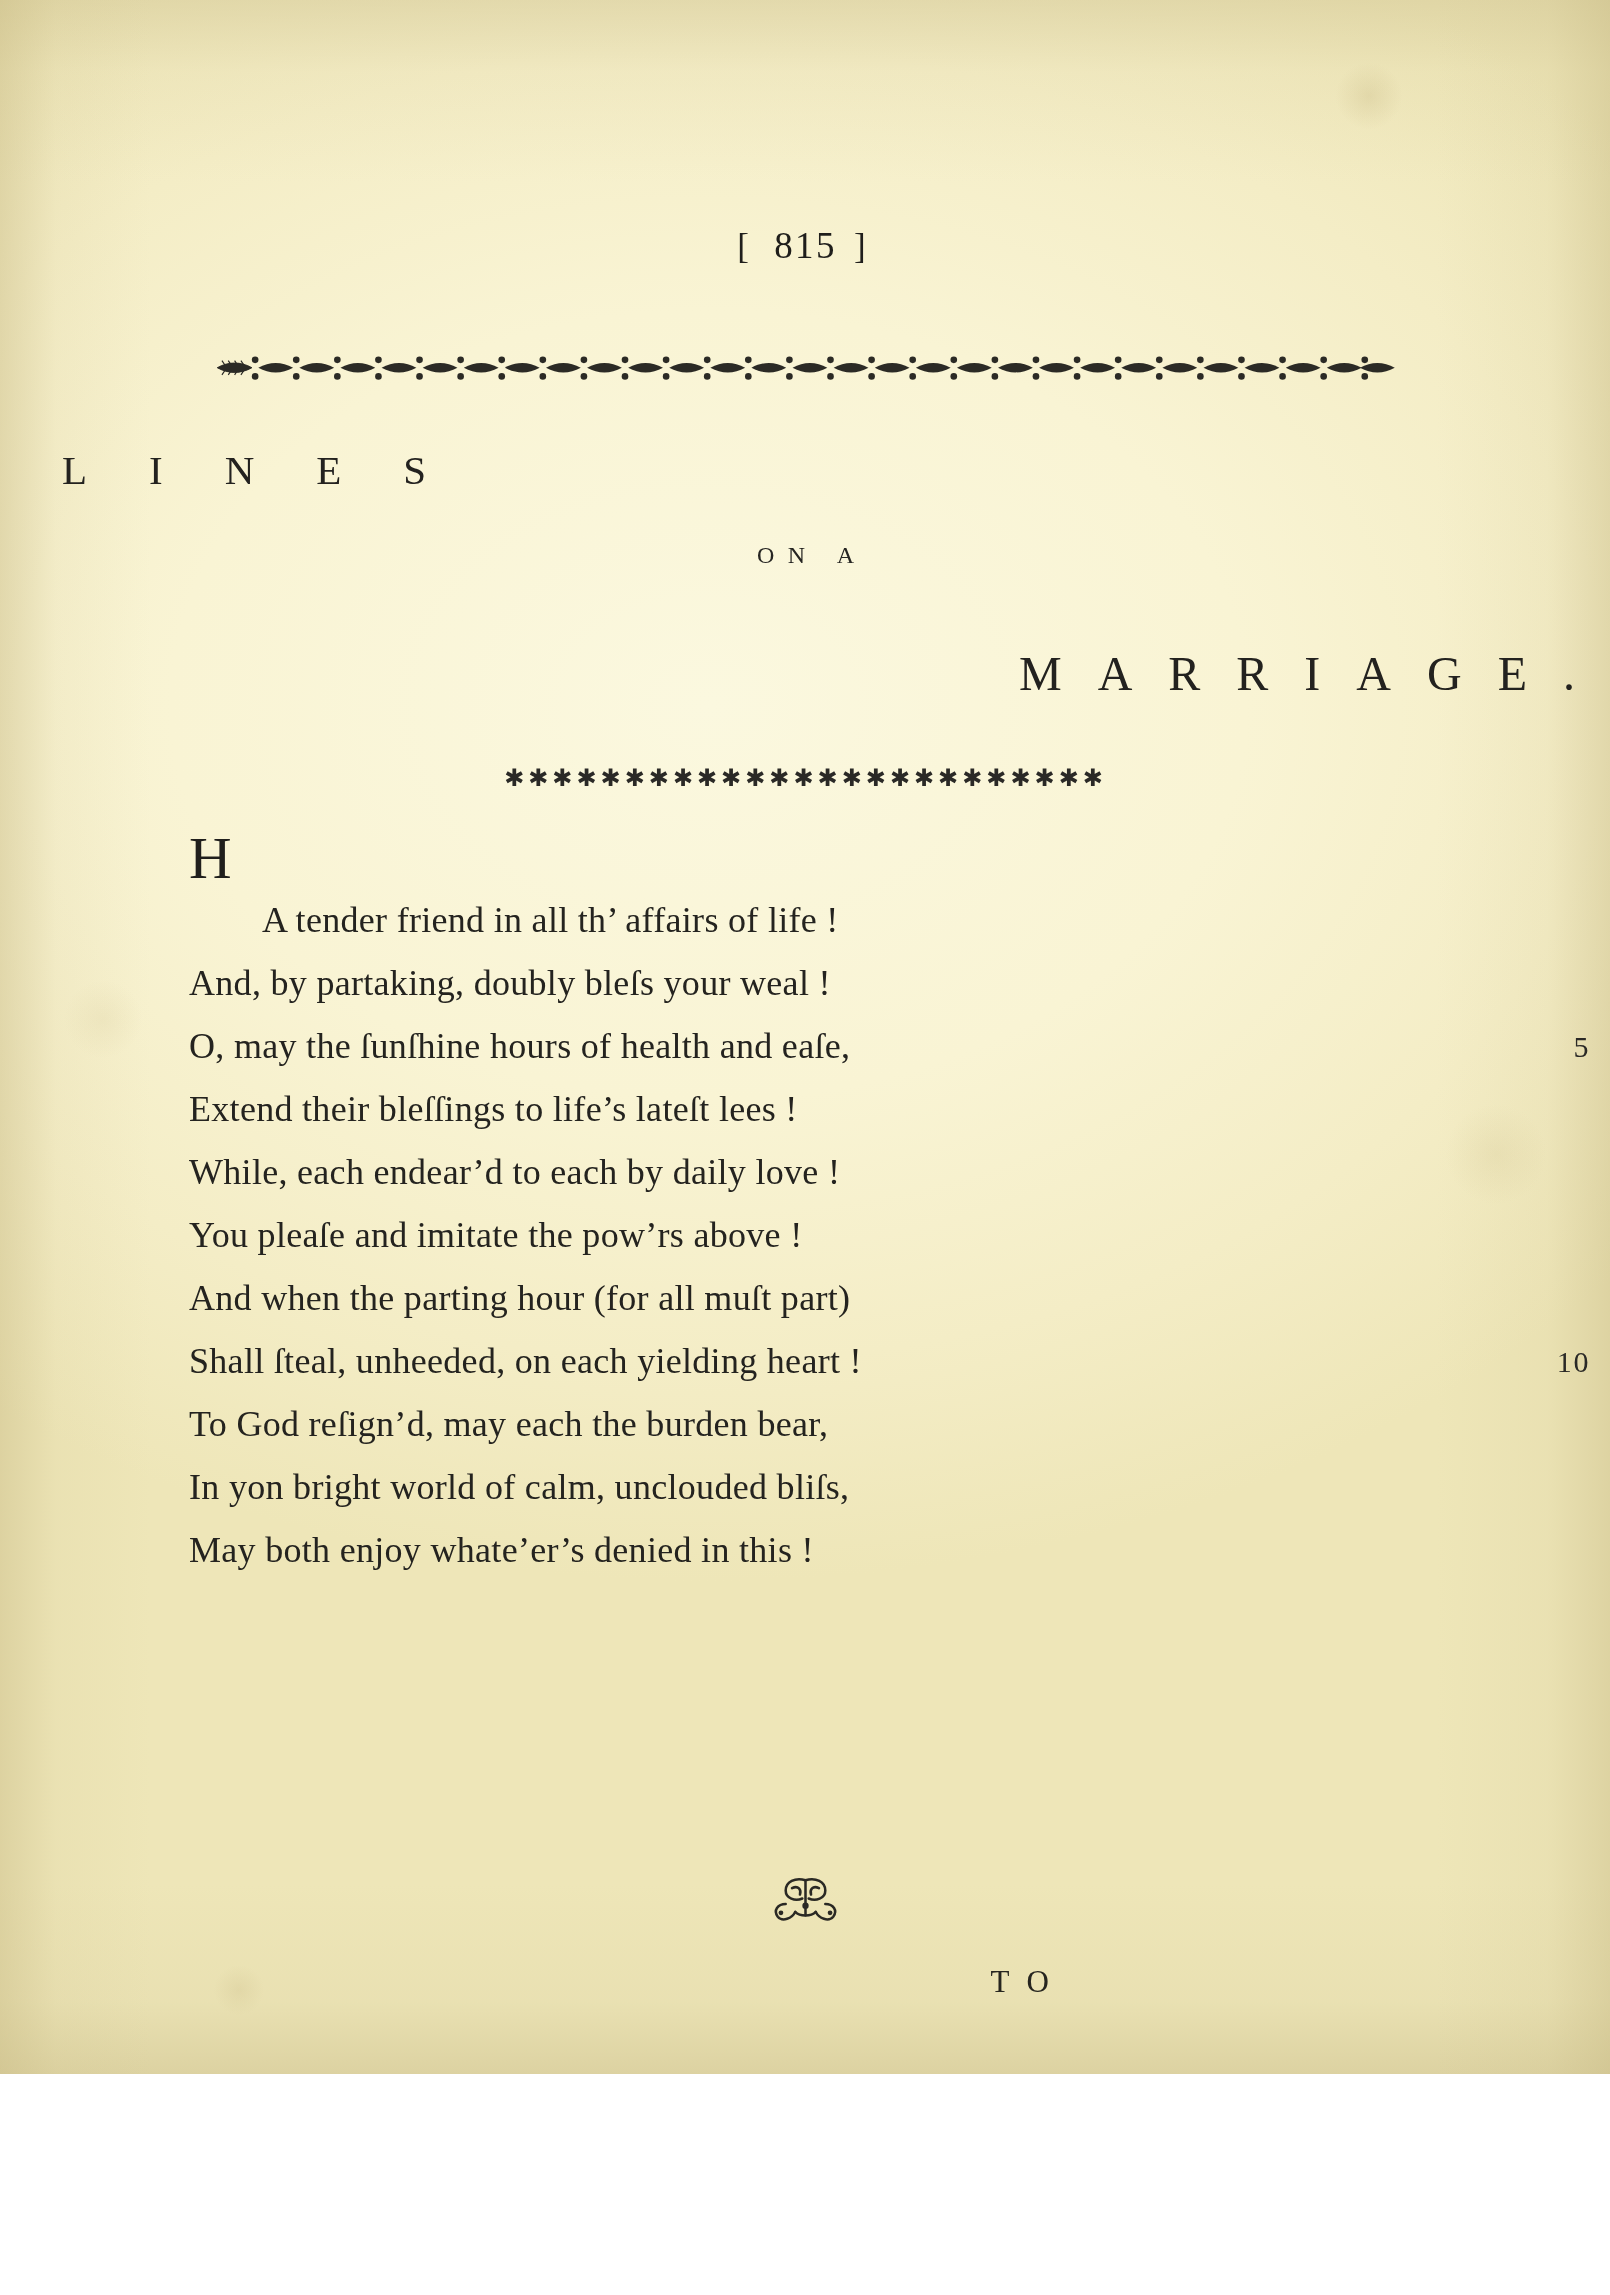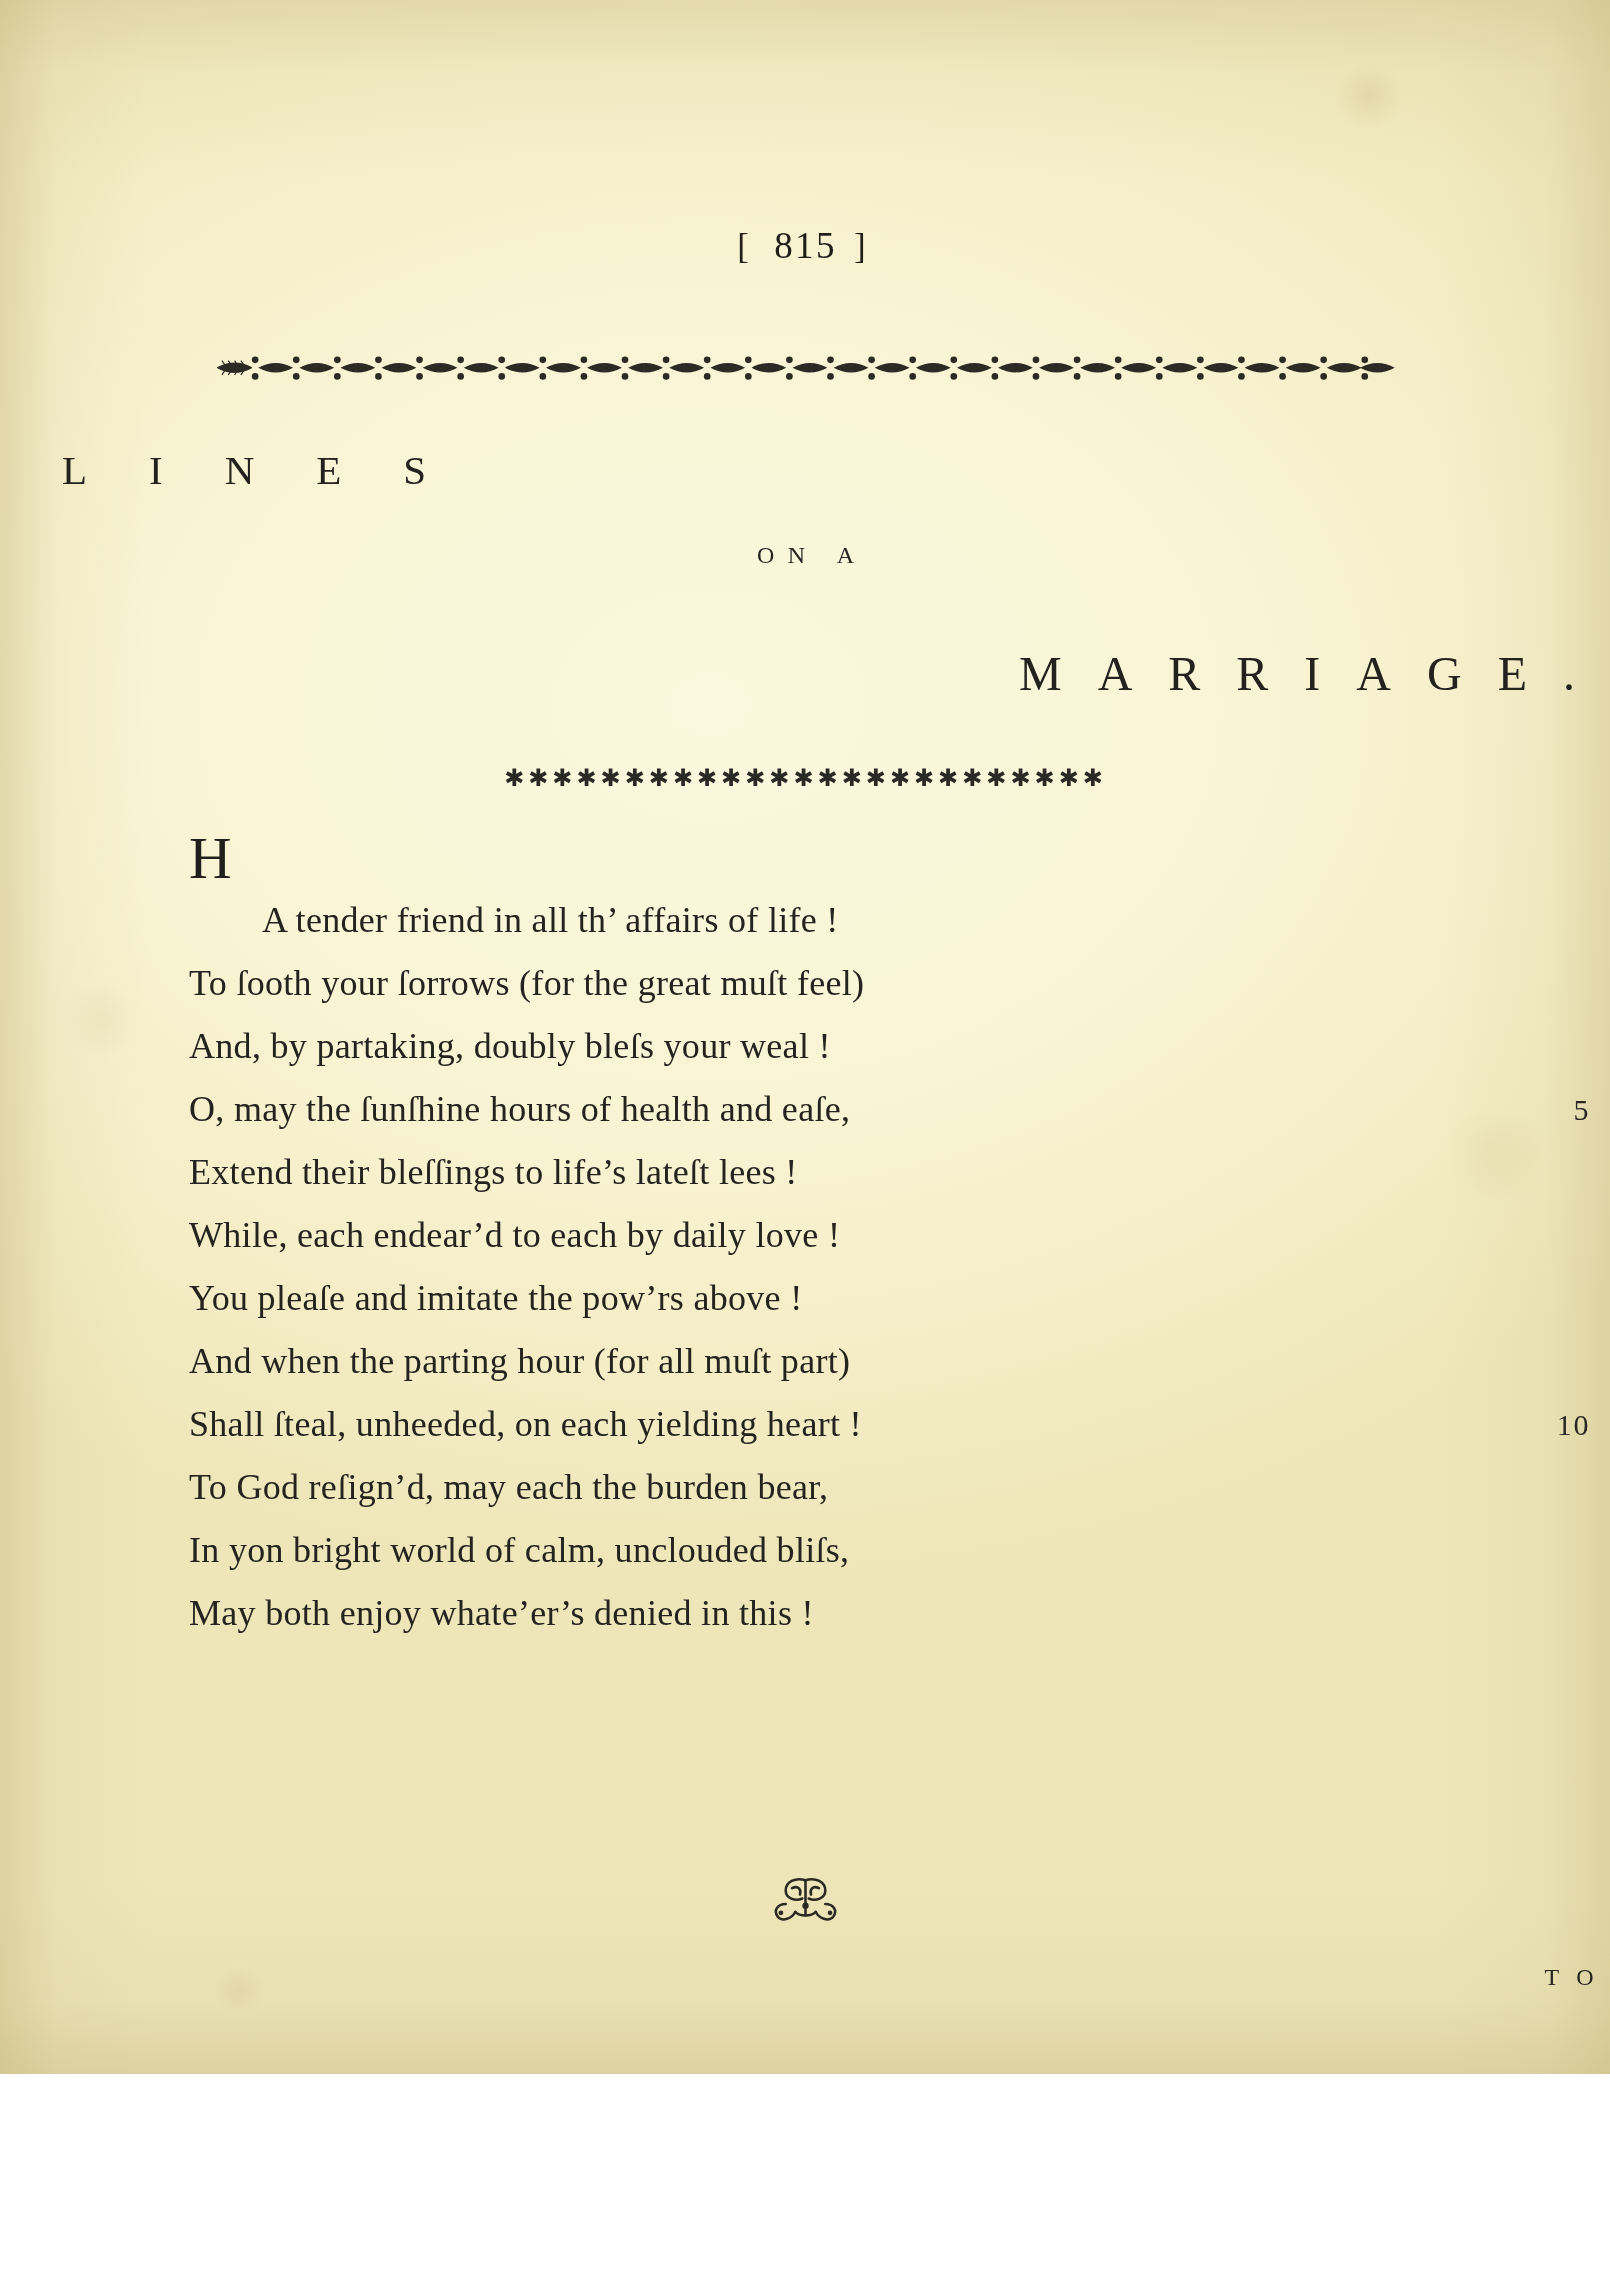--- a/index.html
+++ b/index.html
@@ -174,23 +174,23 @@
     width: 100%;
     text-align: center;
   }
 
   
   .catchword {
     position: absolute;
     top: 1964px;
     left: 0;
     width: 100%;
-    text-align: right;
+    text-align: center;
     padding-left: 446px;
-    font-size: 24px;
+    font-size: 31px;
     letter-spacing: 17.5px;
     color: #26251f;
     box-sizing: border-box;
   }
 </style>
 </head>
 <body>
 
 <div class="page">
   <div class="content">
@@ -317,24 +317,20 @@
     <div class="poem">
       <div class="line first">
         <span class="dropcap">H</span>
         <span class="lnum"></span>
       </div>
       <div class="line indent">
         <span class="txt">A tender friend in all th’ affairs of life !</span>
         <span class="lnum"></span>
       </div>
       <div class="line">
-        <span class="txt">To ſooth your ſorrows (for the great muſt feel)</span>
-        <span class="lnum"></span>
-      </div>
-      <div class="line">
         <span class="txt">And, by partaking, doubly bleſs your weal !</span>
         <span class="lnum"></span>
       </div>
       <div class="line">
         <span class="txt">O, may the ſunſhine hours of health and eaſe,</span>
         <span class="lnum">5</span>
       </div>
       <div class="line">
         <span class="txt">Extend their bleſſings to life’s lateſt lees !</span>
         <span class="lnum"></span>

